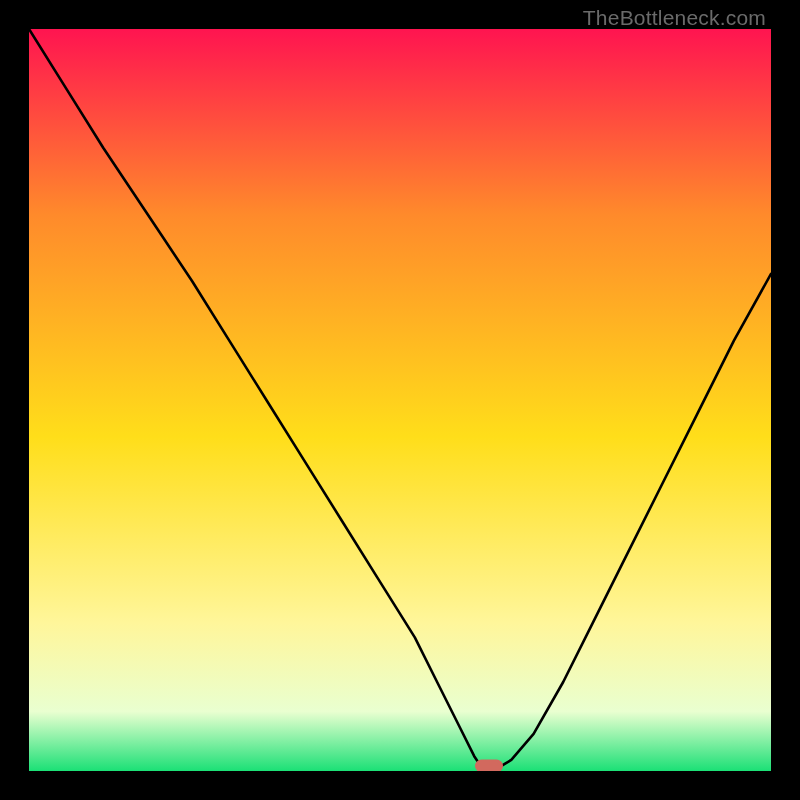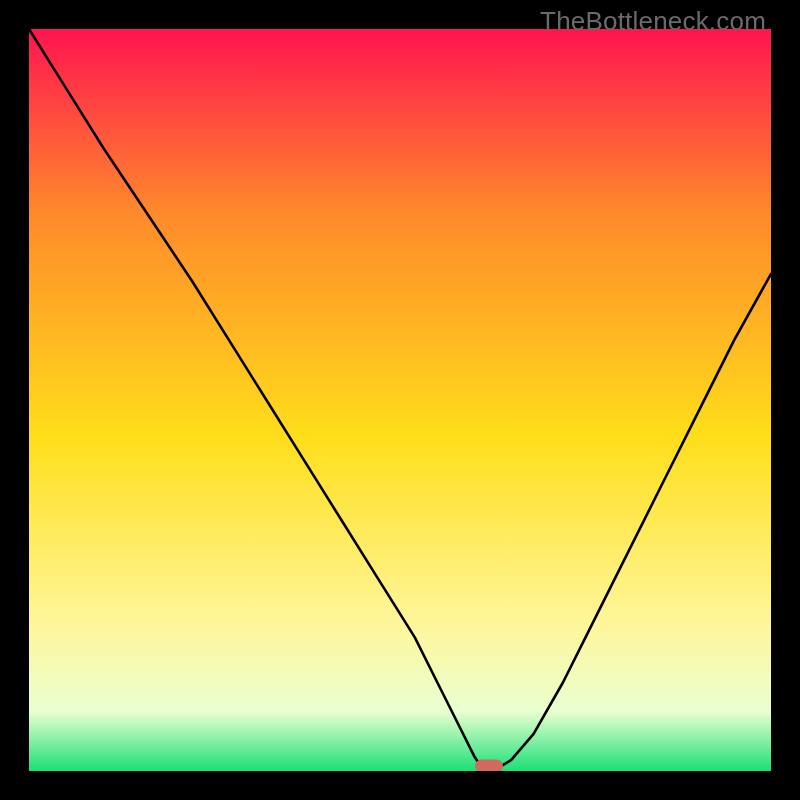--- a/index.html
+++ b/index.html
@@ -30,21 +30,21 @@
   }
   .curve-svg {
     position: absolute;
     inset: 0;
   }
   .watermark {
     position: absolute;
     top: 6px;
     right: 34px;
     font-family: Arial, Helvetica, sans-serif;
-    font-size: 26px;
+    font-size: 21px;
     font-weight: 500;
     color: #6a6a6a;
     letter-spacing: 0.2px;
   }
   .marker {
     position: absolute;
     width: 28px;
     height: 13px;
     border-radius: 7px;
     transform: translate(-50%, -50%);

